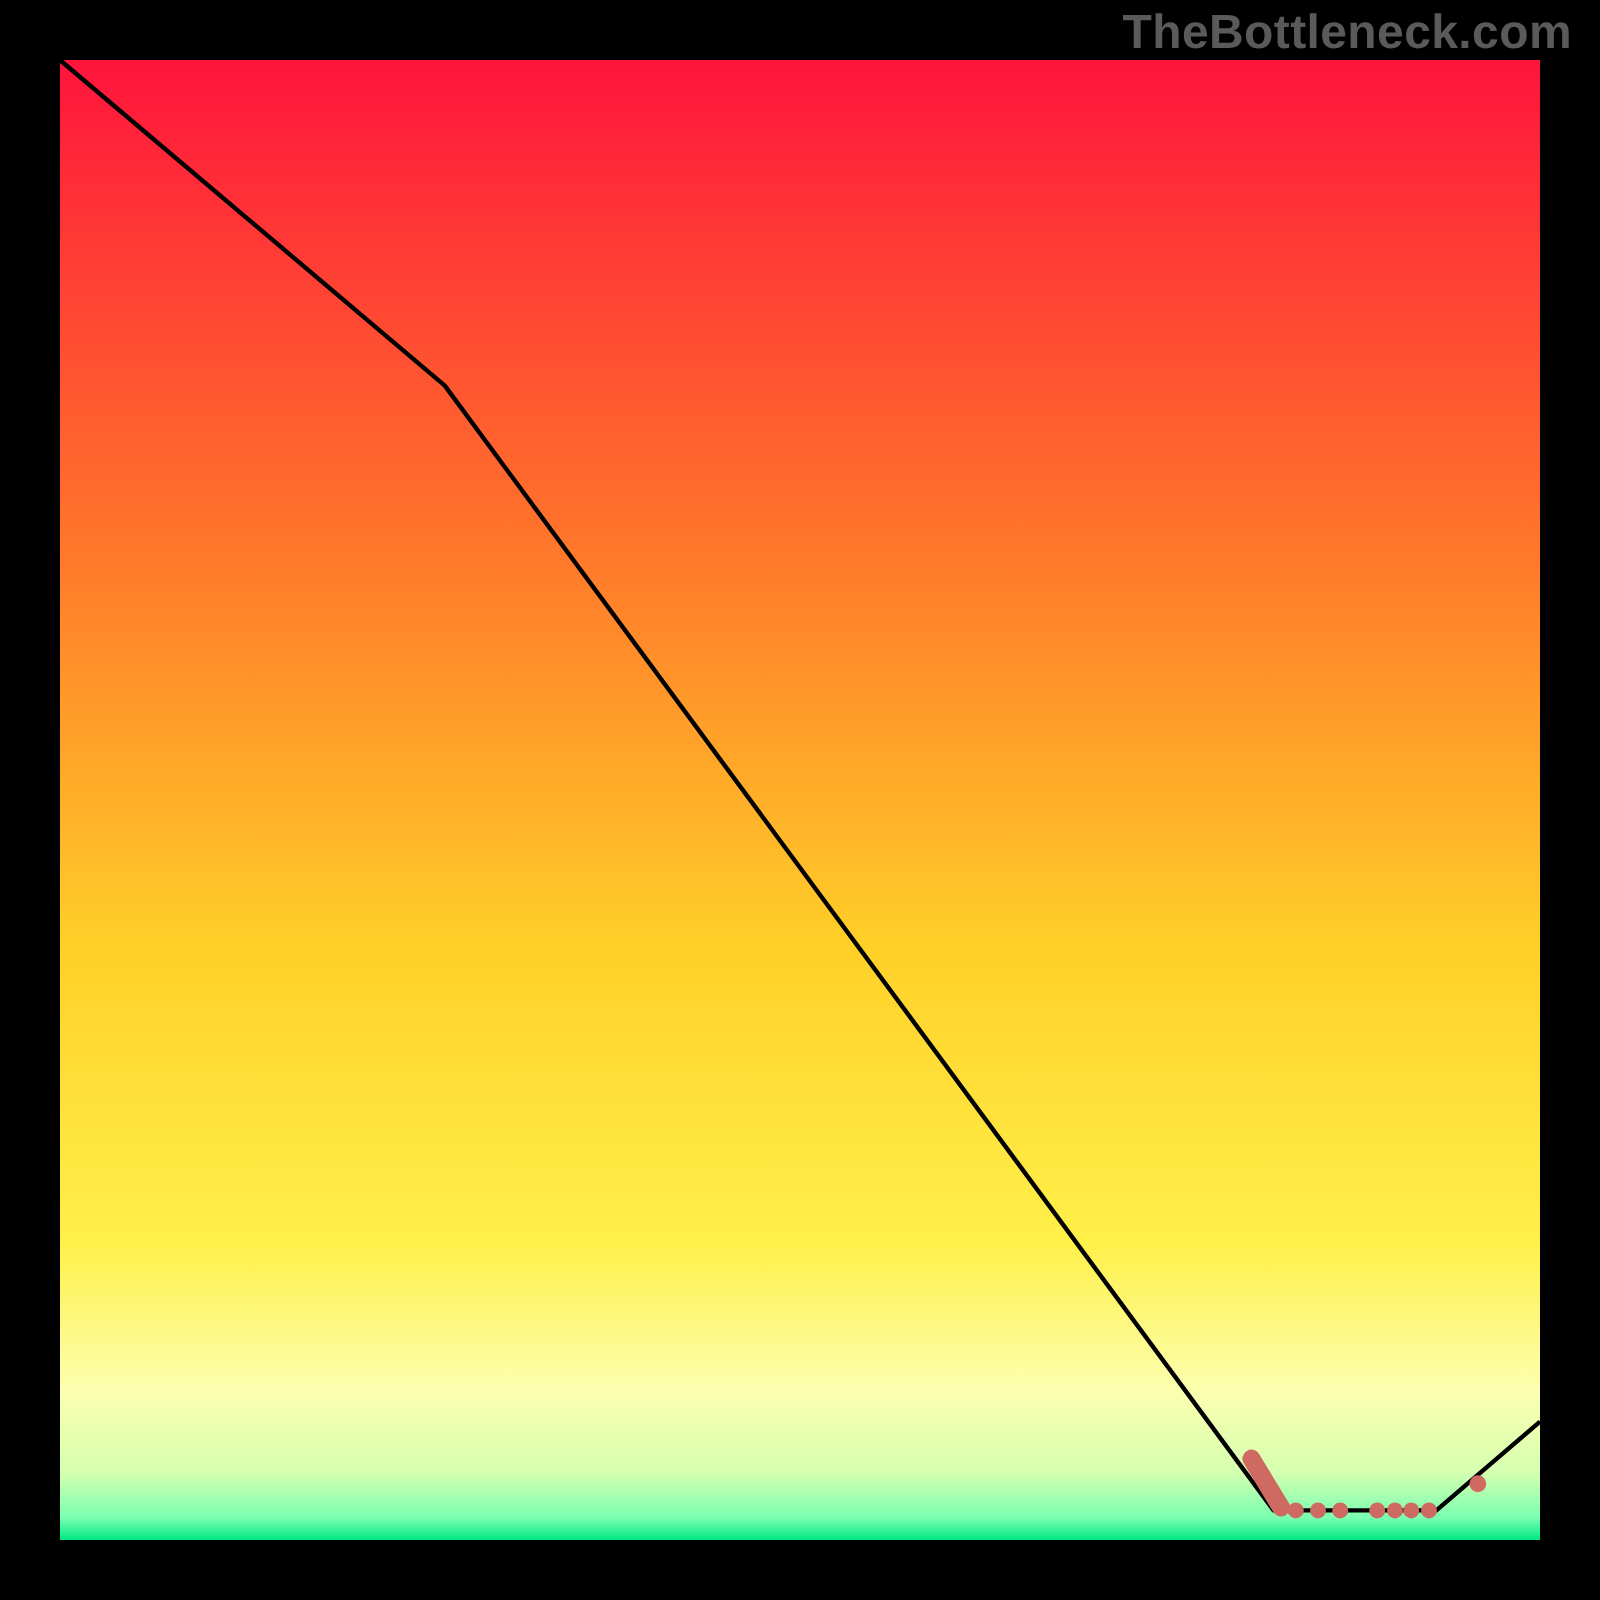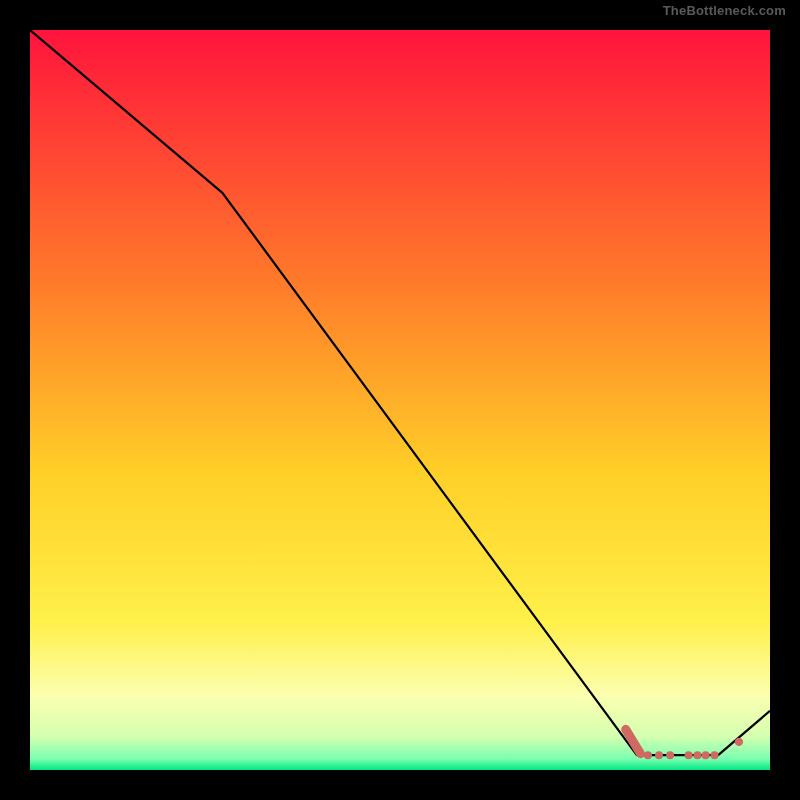--- a/index.html
+++ b/index.html
@@ -14,21 +14,21 @@
   .frame {
     position: relative;
     width: 800px;
     height: 800px;
     background: #000;
   }
   .watermark {
     position: absolute;
     top: 3px;
     right: 14px;
-    font-size: 13px;
+    font-size: 24px;
     font-weight: bold;
     color: #5a5a5a;
     letter-spacing: 0.2px;
   }
   .plot-area {
     position: absolute;
     left: 30px;
     top: 30px;
     width: 740px;
     height: 740px;

